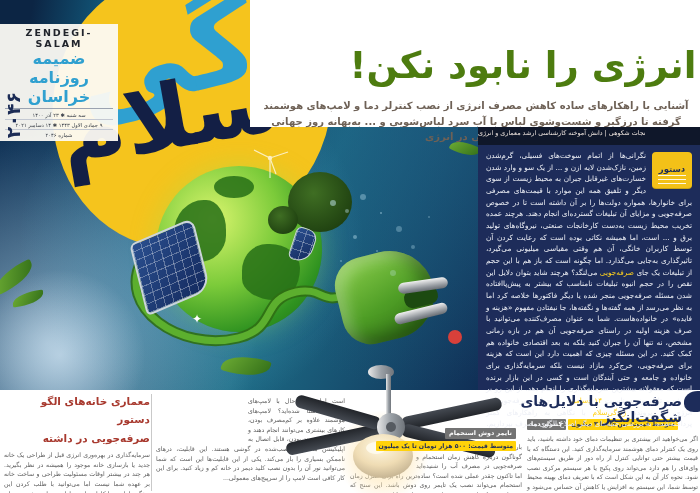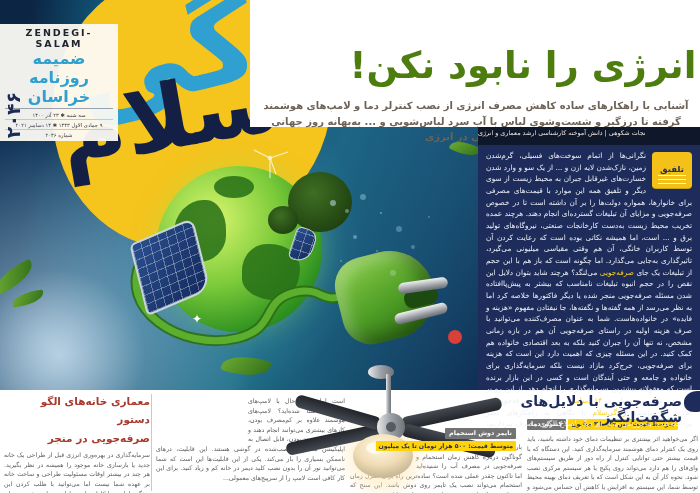--- a/index.html
+++ b/index.html
@@ -205,28 +205,28 @@
   </div>
 
   <div class="lead">
     <h1>انرژی را نابود نکن!</h1>
     <div class="sub">آشنایی با راهکارهای ساده کاهش مصرف انرژی از نصب کنترلر دما و لامپ‌های هوشمند گرفته تا درزگیر و شست‌وشوی لباس با آب سرد لباس‌شویی و ... به‌بهانه روز جهانی صرفه‌جویی در انرژی</div>
   </div>
 
   <div class="dossier">
     <div class="byline">نجات شکوهی | دانش آموخته کارشناسی ارشد معماری و انرژی</div>
     <div class="content">
-      <div class="badge">تلفیق</div>
+      <div class="badge">دستور</div>
       <span>نگرانی‌ها از اتمام سوخت‌های فسیلی، گرم‌شدن زمین، نازک‌شدن لایه ازن و ... از یک سو و وارد شدن خسارت‌های غیرقابل جبران به محیط زیست از سوی دیگر و تلفیق همه این موارد با قیمت‌های مصرفی برای خانوارها، همواره دولت‌ها را بر آن داشته است تا در خصوص صرفه‌جویی و مزایای آن تبلیغات گسترده‌ای انجام دهند. هرچند عمده تخریب محیط زیست به‌دست کارخانجات صنعتی، نیروگاه‌های تولید برق و ... است، اما همیشه نکاتی بوده است که رعایت کردن آن توسط کاربران خانگی، آن هم وقتی مقیاسی میلیونی می‌گیرد، تاثیرگذاری به‌جایی می‌گذارد. اما چگونه است که باز هم با این حجم از تبلیغات یک جای </span><span class="hl">صرفه‌جویی</span><span> می‌لنگد؟ هرچند شاید بتوان دلایل این نقص را در حجم انبوه تبلیغات نامناسب که بیشتر به پیش‌پاافتاده شدن مسئله صرفه‌جویی منجر شده یا دیگر فاکتورها خلاصه کرد اما به نظر می‌رسد از همه گفته‌ها و نگفته‌ها، جا نیفتادن مفهوم «هزینه و فایده» در خانواده‌هاست. شما به عنوان مصرف‌کننده می‌توانید با صرف هزینه اولیه در راستای صرفه‌جویی آن هم در بازه زمانی مشخص، نه تنها آن را جبران کنید بلکه به بعد اقتصادی خانواده هم کمک کنید. در این مسئله چیزی که اهمیت دارد این است که هزینه برای صرفه‌جویی، خرج‌کرد مازاد نیست بلکه سرمایه‌گذاری برای خانواده و جامعه و حتی آیندگان است و کسی در این بازار برنده است که معقولانه بیشترین سرمایه‌گذاری را انجام دهد. از این رو بر آن شدیم تا امروز به‌مناسبت </span><span class="hl">۱۴ دسامبر</span><span>، روز جهانی صرفه‌جویی در انرژی، در پرونده </span><span class="hl">زندگی‌سلام</span><span> با نگاهی به راهکارهای کمتر پرداخته‌شده، به بررسی جنبه‌های دیگر اصلاح الگوی مصرف بپردازیم.</span>
     </div>
   </div>
 
   <div class="arch">
     <div class="h">معماری خانه‌های الگو دستور</div>
-    <div class="h">صرفه‌جویی در منجر</div>
+    <div class="h">صرفه‌جویی در داشته</div>
     <div class="b">سرمایه‌گذاری در بهره‌وری انرژی قبل از طراحی یک خانه جدید یا بازسازی خانه موجود را همیشه در نظر بگیرید. هر چند در بیشتر اوقات مسئولیت طراحی و ساخت خانه بر عهده شما نیست اما می‌توانید با طلب کردن این ویژگی‌ها از پیمانکاران یا معماران و یا صرف هزینه‌ای بهینه، در زمانی مشخص به محیط زیست و آینده اقتصاد خانواده خود کمک شایانی کنید. در این قسمت به بررسی...</div>
   </div>
   <div class="vdiv"></div>
 
   <div class="lampcol">
     <p class="b" style="margin:0;">
       <span class="cutout-fan"></span><span>است اما تا به حال با لامپ‌های هوشمند آشنا شده‌اید؟ لامپ‌های هوشمند علاوه بر کم‌مصرف بودن، کارهای بیشتری می‌توانند انجام دهند و به دلیل هوشمند بودن، قابل اتصال به اپلیکیشن مخصوص نصب‌شده در گوشی هستند. این قابلیت، درهای ناممکن بسیاری را باز می‌کند. یکی از این قابلیت‌ها این است که شما می‌توانید نور آن را بدون نصب کلید دیمر در خانه کم و زیاد کنید. برای این کار کافی است لامپ را از سرپیچ‌های معمولی...</span>
     </p>
   </div>
 

